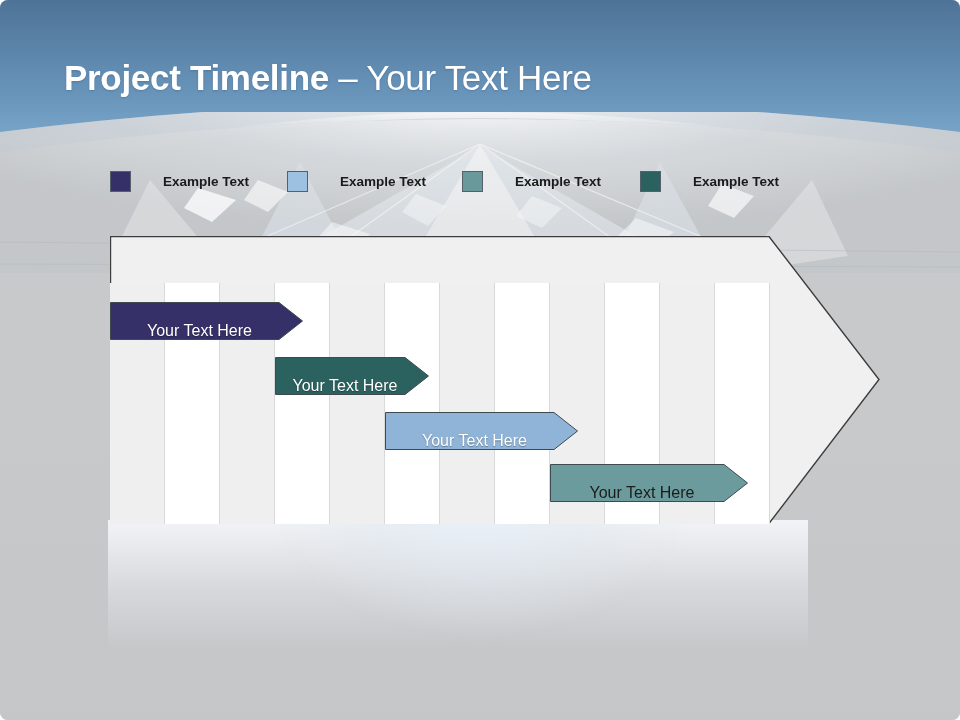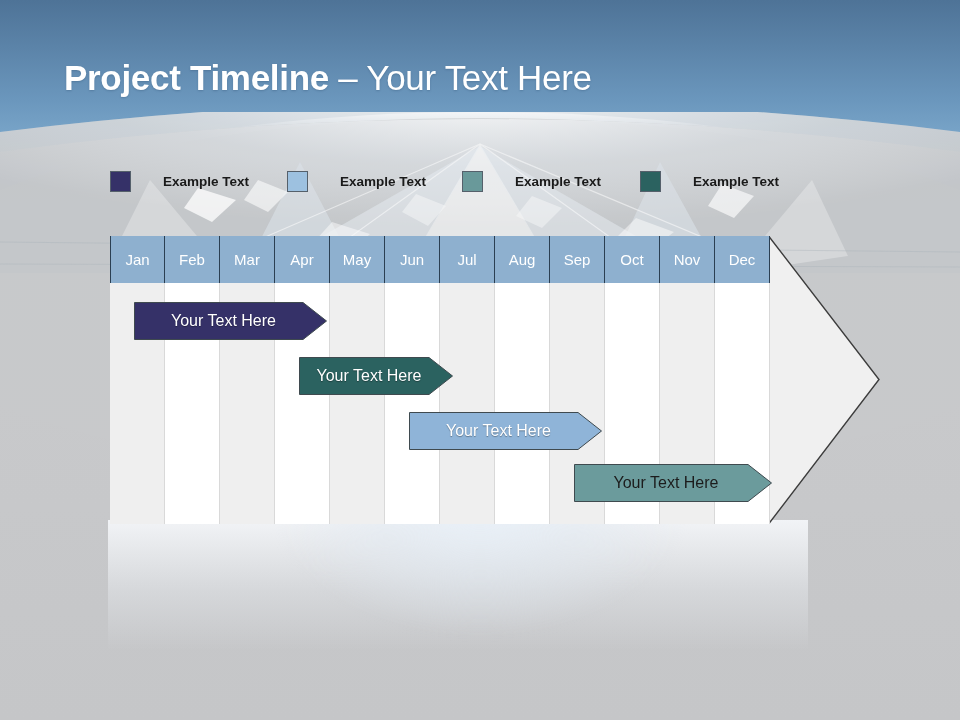--- a/index.html
+++ b/index.html
@@ -7,20 +7,21 @@
     padding: 0;
     background: #ffffff;
   }
   #slide {
     position: relative;
     width: 960px;
     height: 720px;
     overflow: hidden;
     font-family: "Liberation Sans", sans-serif;
     background: #c8c9cb;
+    border-radius: 8px;
   }
 
   
   .bg-bottom {
     position: absolute;
     left: 0; top: 0; right: 0; bottom: 0;
     background: linear-gradient(180deg,#c6c7c9 0%, #c9cacc 40%, #c5c6c8 100%);
   }
   
   .floor-glow {
@@ -149,26 +150,25 @@
     box-sizing: border-box;
   }
   .grid-col.gray  { background: #efefef; }
   .grid-col.white { background: #ffffff; }
 
   
   .bar {
     position: absolute;
     height: 38px;
     display: flex;
-    align-items: center;
+    align-items: flex-end;
     justify-content: center;
     font-size: 16px;
     white-space: nowrap;
     box-sizing: border-box;
-    margin-left: 24px;
   }
   .bar .bar-label { position: relative; z-index: 2; padding-right: 14px; }
   .bar svg { position: absolute; left: 0; top: 0; z-index: 1; }
   .bar.light-text .bar-label { color: #ffffff; text-shadow: 0 1px 1px rgba(0,0,0,0.35); }
   .bar.dark-text  .bar-label { color: #1c1c1c; }
 </style>
 </head>
 <body>
 
 <div id="slide">
@@ -319,34 +319,20 @@
         <div class="grid-col gray"></div>
         <div class="grid-col white"></div>
         <div class="grid-col gray"></div>
         <div class="grid-col white"></div>
         <div class="grid-col gray"></div>
         <div class="grid-col white"></div>
         <div class="grid-col gray"></div>
         <div class="grid-col white"></div>
       </div>
 
-    <div class="months">
-        <div class="month-cell">Jan</div>
-        <div class="month-cell">Feb</div>
-        <div class="month-cell">Mar</div>
-        <div class="month-cell">Apr</div>
-        <div class="month-cell">May</div>
-        <div class="month-cell">Jun</div>
-        <div class="month-cell">Jul</div>
-        <div class="month-cell">Aug</div>
-        <div class="month-cell">Sep</div>
-        <div class="month-cell">Oct</div>
-        <div class="month-cell">Nov</div>
-        <div class="month-cell">Dec</div>
-      </div>
 
     <div id="bars">
         <div class="bar light-text" style="left: 0px; top: 66px; width: 193px; height: 38px;">
           <svg width="193" height="38" viewBox="0 0 193 38">
             <polygon points="0.5,0.5 169,0.5 192.5,19 169,37.5 0.5,37.5" fill="#353168" stroke="#3f4a4f" stroke-width="1"></polygon>
           </svg>
           <span class="bar-label">Your  Text Here</span>
         </div>
         <div class="bar light-text" style="left: 165px; top: 121px; width: 154px; height: 38px;">
           <svg width="154" height="38" viewBox="0 0 154 38">

